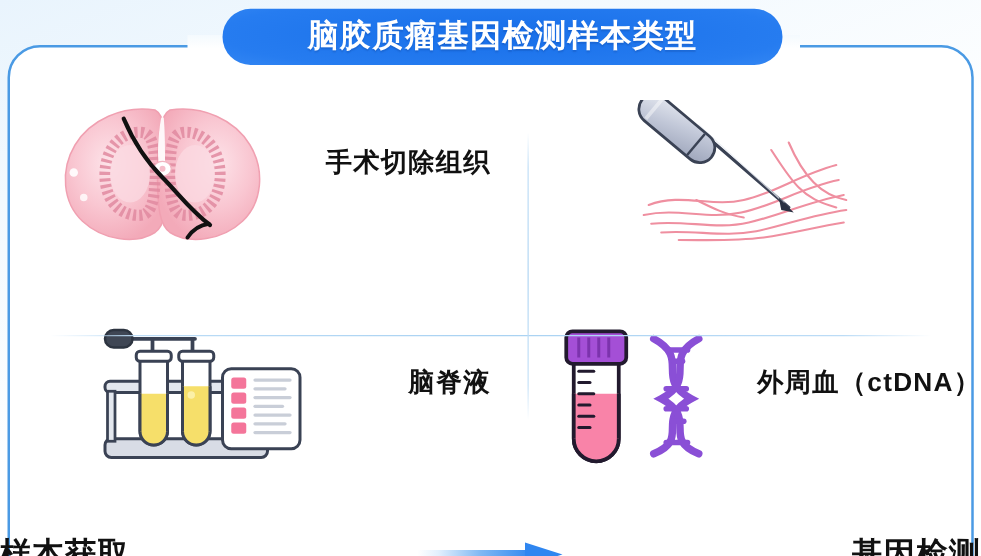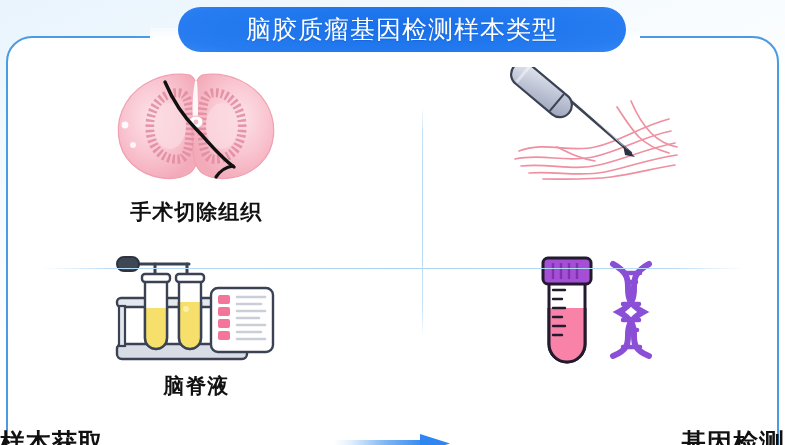--- a/index.html
+++ b/index.html
@@ -39,41 +39,40 @@
     border-radius:23px;
     z-index:5;
     background:
       radial-gradient(120% 160% at 50% 45%, #1c6fe3 0%, #2a7cea 42%, #4b96f1 72%, #8dc1f7 92%, #cfe4fb 100%);
     display:flex; align-items:center; justify-content:center;
     filter:saturate(1.05);
   }
   #banner-title {
     color:#ffffff;
     font-size:25px;
-    font-weight:normal;
+    font-weight:bold;
     letter-spacing:1px;
     line-height:1;
     white-space:nowrap;
     text-shadow:0 1px 1px rgba(10,60,140,.25);
   }
 
   
   #grid {
     position:absolute;
     left:0; top:36px; right:0;
     height:360px;
     display:grid;
     grid-template-columns:1fr 1fr;
     grid-template-rows:1fr 1fr;
     z-index:1;
   }
   .cell {
     position:relative;
     display:flex;
-    flex-direction:column;
     align-items:center;
     justify-content:flex-start;
   }
   .cell-figure {
     height:128px;
     width:100%;
     display:flex; align-items:center; justify-content:center;
   }
   .cell-label {
     font-size:21px;
@@ -299,20 +298,21 @@
         <g stroke="#8a4fd6" stroke-width="4.5" stroke-linecap="round">
           <line x1="115" y1="21" x2="131" y2="21"></line>
           <line x1="120" y1="30" x2="127" y2="30"></line>
           <line x1="114" y1="52" x2="130" y2="52"></line>
           <line x1="114" y1="68" x2="130" y2="68"></line>
           <line x1="119" y1="78" x2="128" y2="78"></line>
           <line x1="114" y1="95" x2="131" y2="95"></line>
         </g>
       </svg>
     </div>
+    <div class="cell-label">外周血（ctDNA）</div>
   </div>
 
   <div id="h-divider"></div>
   <div id="v-divider"></div>
 </div>
 
 <div id="flow">
   <div class="flow-text">样本获取</div>
   <svg id="flow-arrow" viewBox="0 0 118 26">
     <defs>

